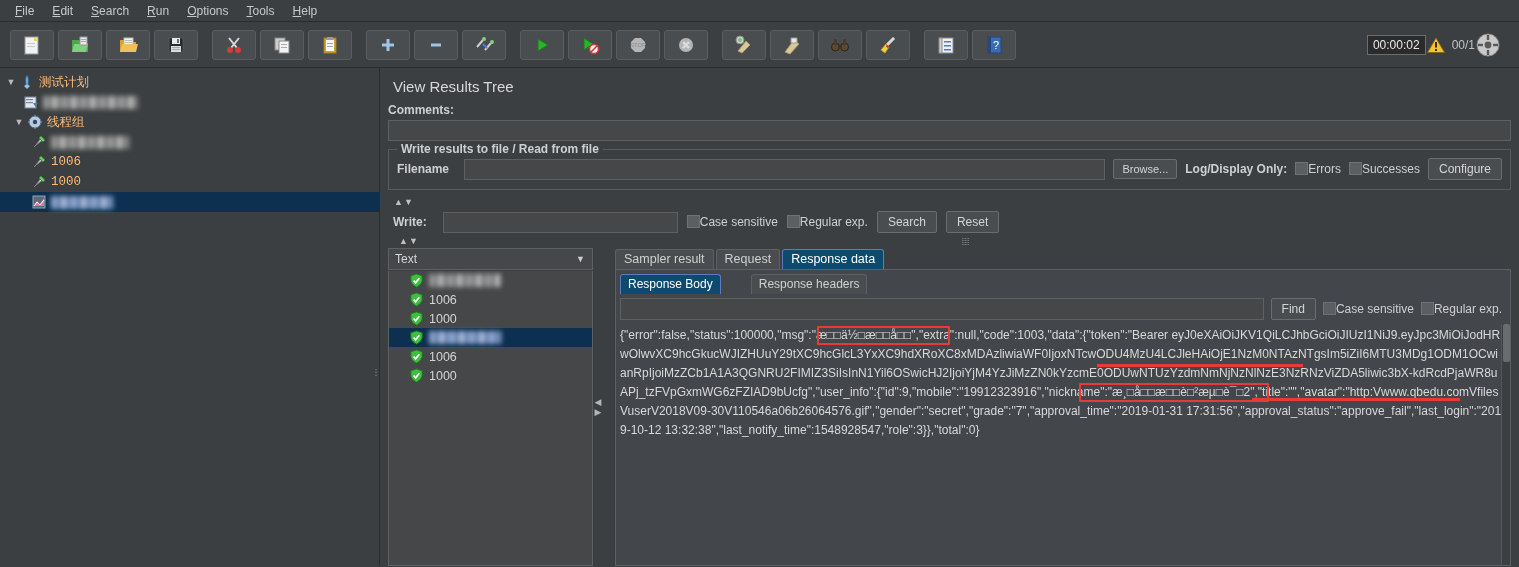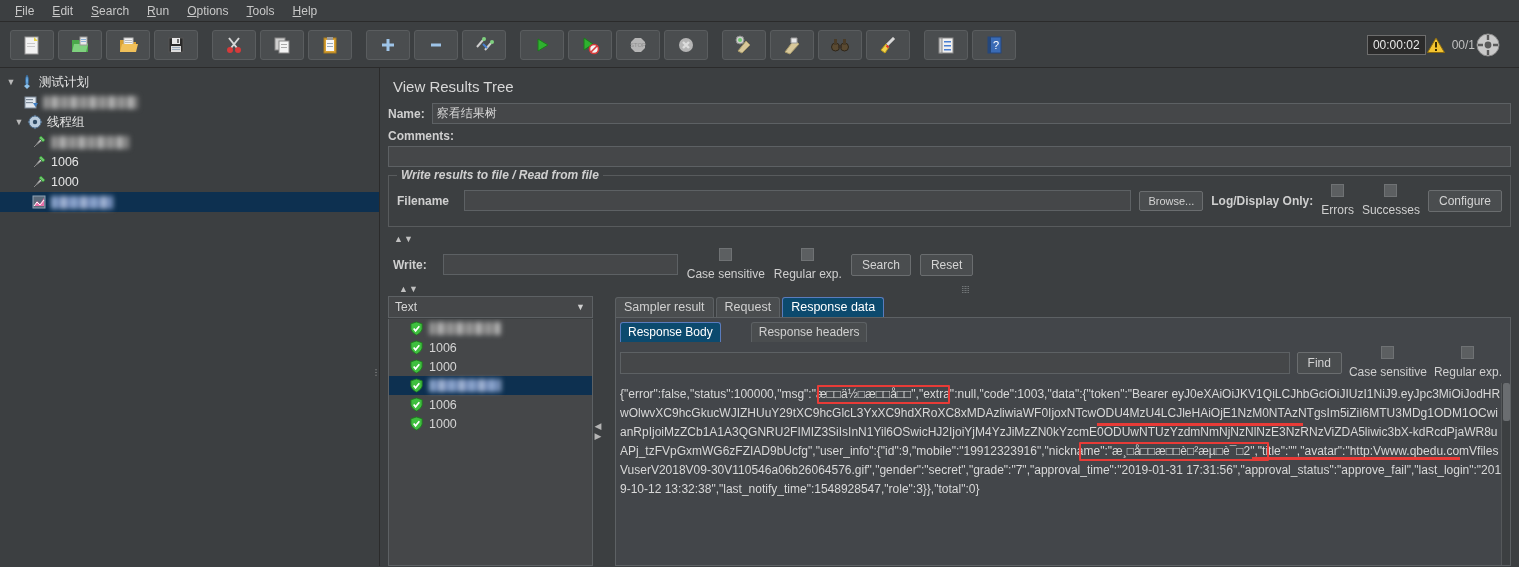--- a/index.html
+++ b/index.html
@@ -95,21 +95,21 @@
     padding-left: 4px;
     white-space: nowrap;
     cursor: default;
   }
   .tree-row.selected { background: #0d3050; }
   .tw {
     width: 14px; text-align: center; color: #b9b9b9; font-size: 9px;
     display:inline-block;
   }
   .tree-ico { width: 18px; height: 16px; display: inline-flex; align-items: center; justify-content: center; margin-right: 3px;}
-  .tree-label { color: #e5e5e5; font-size: 12.5px; }
+  .tree-label { color: #fdba74; font-size: 12.5px; font-family: Liberation Mono, monospace; }
   .blur-tag {
     display: inline-block;
     height: 13px;
     border-radius: 1px;
     filter: blur(2.6px);
     background: repeating-linear-gradient(90deg,#9a9a9a 0 6px,#6a6a6a 6px 9px,#bdbdbd 9px 14px,#7d7d7d 14px 19px);
   }
   .blur-tag.sel {
     background: repeating-linear-gradient(90deg,#8fa8cf 0 6px,#5d79a8 6px 10px,#aebfdc 10px 15px,#6b84b2 15px 20px);
   }
@@ -163,42 +163,41 @@
   }
   .group > .group-title {
     position: absolute;
     top: -8px; left: 8px;
     background: #3c3f41;
     padding: 0 4px;
     font-size: 12px;
     font-weight: bold;
     color: #cfcfcf;
     white-space: nowrap;
-    font-style: italic;
   }
   .jbtn {
     background: #4a4d4f;
     border: 1px solid #6a6d6f;
     color: #d4d4d4;
     font-size: 12px;
     font-family: "Liberation Sans", sans-serif;
     padding: 3px 10px;
     border-radius: 2px;
     cursor: default;
     white-space: nowrap;
   }
   .jbtn.small { font-size: 11px; padding: 3px 8px; }
   .jcheck {
     width: 13px; height: 13px;
     background: #5c5f61;
     border: 1px solid #6f7274;
     display: inline-block;
     vertical-align: middle;
   }
-  .chk-wrap { display: flex; align-items: center; gap: 6px; white-space: nowrap; flex-direction: column; }
+  .chk-wrap { display: flex; white-space: nowrap; }
   .chk-label { font-size: 12px; color: #cfcfcf; }
 
   .updown { color: #c0c0c0; font-size: 9px; letter-spacing: 1px; padding: 1px 0 2px 6px; }
   .divider-dots {
     text-align: center;
     color: #7b7e80;
     font-size: 9px;
     letter-spacing: -1px;
     height: 8px;
     line-height: 8px;
@@ -611,24 +610,20 @@
       <span class="blur-tag sel" style="width:62px"></span>
     </div>
 
     <div class="tree-nub">⋮</div>
   </div>
 
   <div id="right-panel">
 
     <div id="panel-title">View Results Tree</div>
 
-    <div class="field-row">
-      <span class="field-label">Name:</span>
-      <input class="jtext" value="察看结果树" style="">
-    </div>
 
     <div class="field-row" style="margin-bottom:3px">
       <span class="field-label">Comments:</span>
     </div>
     <div class="field-row" style="margin-bottom:4px">
       <input class="jtext" value="" style="">
     </div>
 
     <div class="group">
       <span class="group-title">Write results to file / Read from file</span>

